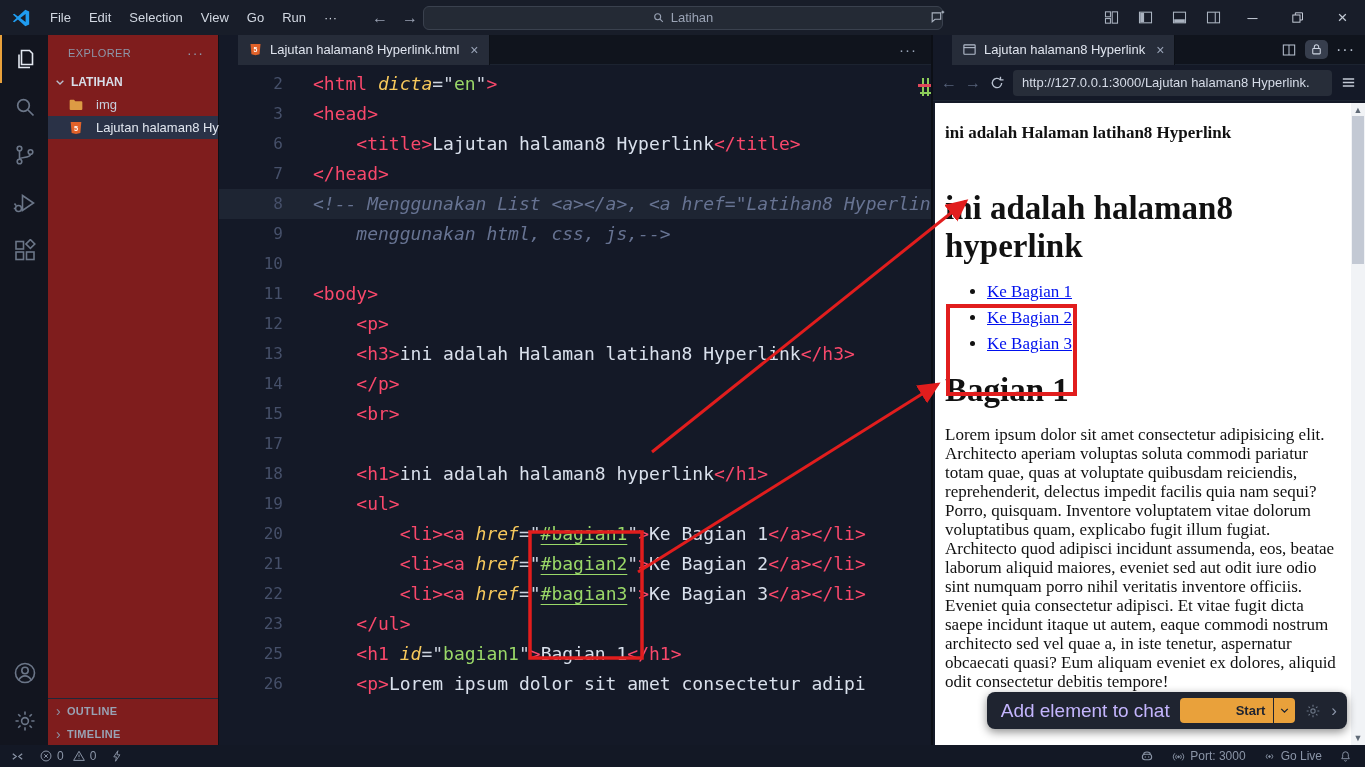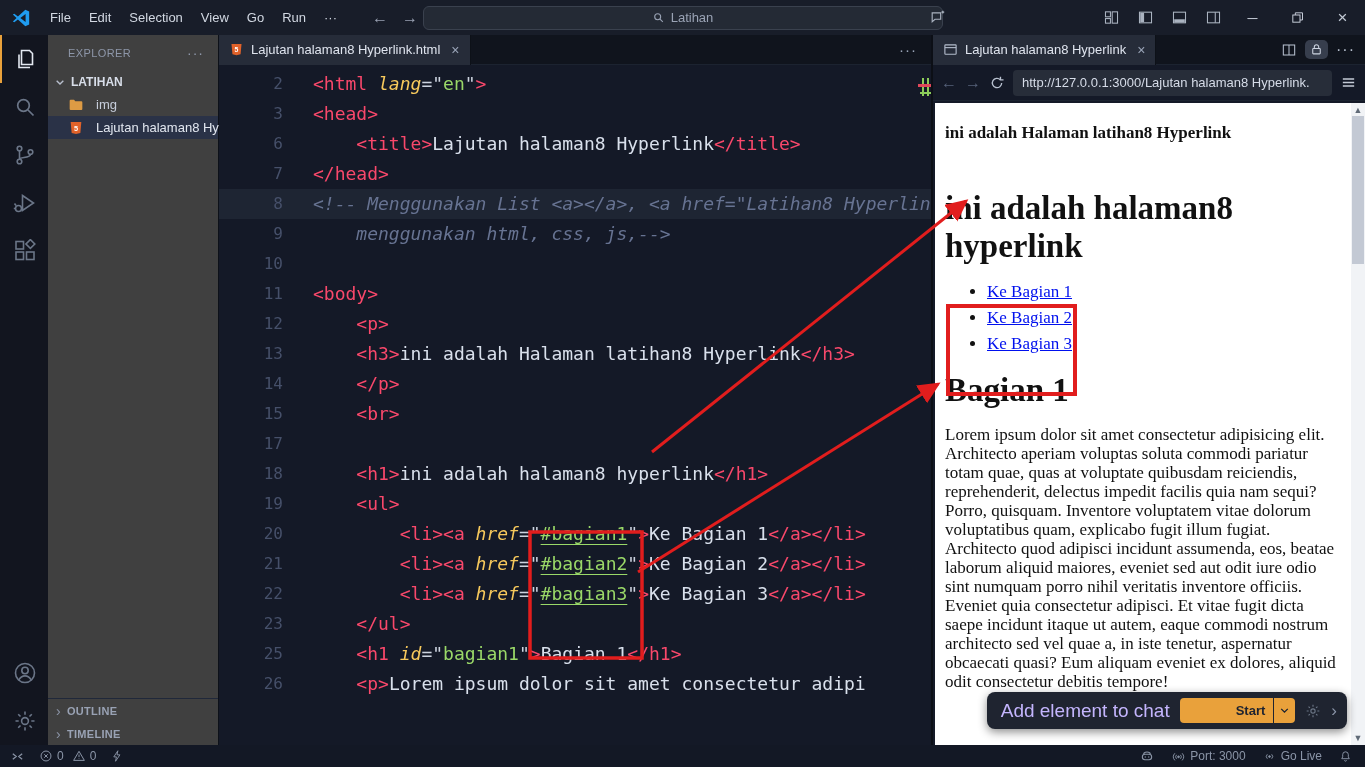--- a/index.html
+++ b/index.html
@@ -25,37 +25,37 @@
 
   
   .main { position:absolute; top:35px; left:0; width:1365px; height:710px; display:flex; }
 
   .activitybar { width:48px; background:#12151f; display:flex; flex-direction:column; align-items:stretch; }
   .ab-item { height:48px; display:flex; align-items:center; justify-content:center;
              color:#6b7688; border-left:2px solid transparent; }
   .ab-item.active { color:#e4e9f2; border-left:2px solid #e9a13b; }
   .ab-spacer { flex:1; }
 
-  .sidebar { width:171px; background:#404040; display:flex; flex-direction:column; border-right:1px solid #0d1119; }
+  .sidebar { width:171px; background:#7f1d1d; display:flex; flex-direction:column; border-right:1px solid #0d1119; }
   .sb-head { height:35px; display:flex; align-items:center; justify-content:space-between;
              padding:0 14px 0 20px; color:#8e97a9; font-size:11px; letter-spacing:.4px; }
   .sb-root { height:23px; display:flex; align-items:center; gap:3px; padding-left:4px;
              color:#d8dee9; font-size:12px; font-weight:bold; }
   .sb-file { height:23px; display:flex; align-items:center; gap:12px; padding-left:20px;
              color:#c6cddb; font-size:13px; white-space:nowrap; }
   .sb-file.selected { background:#2a3247; color:#e2e7f0; }
   .sb-files { flex:1; }
   .sb-bottom { border-top:1px solid #20283a; }
   .sb-sec { height:23px; display:flex; align-items:center; gap:6px; padding-left:8px;
             color:#99a2b4; font-size:11px; font-weight:bold; letter-spacing:.3px; }
   .sb-sec .chev { font-size:14px; font-weight:normal; color:#8b94a6; }
 
   
   .editor-group { flex:1; min-width:0; background:#141927; display:flex; flex-direction:column; position:relative; }
-  .tabbar { height:30px; background:#10141d; display:flex; align-items:center; border-bottom:1px solid #1c2330; flex:none; }
+  .tabbar { height:30px; background:#10141d; display:flex; align-items:center; border-bottom:1px solid #1c2330; flex:none;margin-left:19px; }
   .tab { height:30px; display:flex; align-items:center; gap:7px; padding:0 10px; background:#262c39;
          color:#dfe4ee; font-size:13px; border-right:1px solid #0d1118; white-space:nowrap; }
   .tab .close { color:#9aa5b8; font-size:14px; margin-left:4px; }
   .tab-actions { margin-left:auto; color:#9aa5b8; padding-right:14px; font-size:15px; letter-spacing:1px; }
   .code { flex:1; overflow:hidden; padding-top:4px; position:relative; }
   .line { display:flex; height:30px; }
   .line.hl { background:#1e2533; }
   .ln { width:64px; flex:none; text-align:right; color:#46506a; font:16px/30px "DejaVu Sans Mono", monospace; }
   .lc { padding-left:30px; font:18px/30px "DejaVu Sans Mono", monospace; white-space:pre; }
   .tok-t { color:#f9486b; } .tok-a { color:#f7c95c; font-style:italic; }
@@ -318,21 +318,21 @@
             <text x="12" y="15.5" font-size="11" font-weight="bold" fill="#fff" text-anchor="middle" font-family="sans-serif">5</text>
           </svg>
         <span>Lajutan halaman8 Hyperlink.html</span>
         <span class="close">×</span>
       </div>
       <span class="tab-actions">···</span>
     </div>
     <div class="code">
         <div class="line">
           <span class="ln">2</span>
-          <span class="lc"><span class="tok-t">&lt;html </span><span class="tok-a">lang</span><span class="tok-p">="</span><span class="tok-s">en</span><span class="tok-p">"</span><span class="tok-t">&gt;</span></span>
+          <span class="lc"><span class="tok-t">&lt;html </span><span class="tok-a">dicta</span><span class="tok-p">="</span><span class="tok-s">en</span><span class="tok-p">"</span><span class="tok-t">&gt;</span></span>
         </div>
         <div class="line">
           <span class="ln">3</span>
           <span class="lc"><span class="tok-t">&lt;head&gt;</span></span>
         </div>
         <div class="line">
           <span class="ln">6</span>
           <span class="lc"><span class="tok-x">    </span><span class="tok-t">&lt;title&gt;</span><span class="tok-x">Lajutan halaman8 Hyperlink</span><span class="tok-t">&lt;/title&gt;</span></span>
         </div>
         <div class="line">

